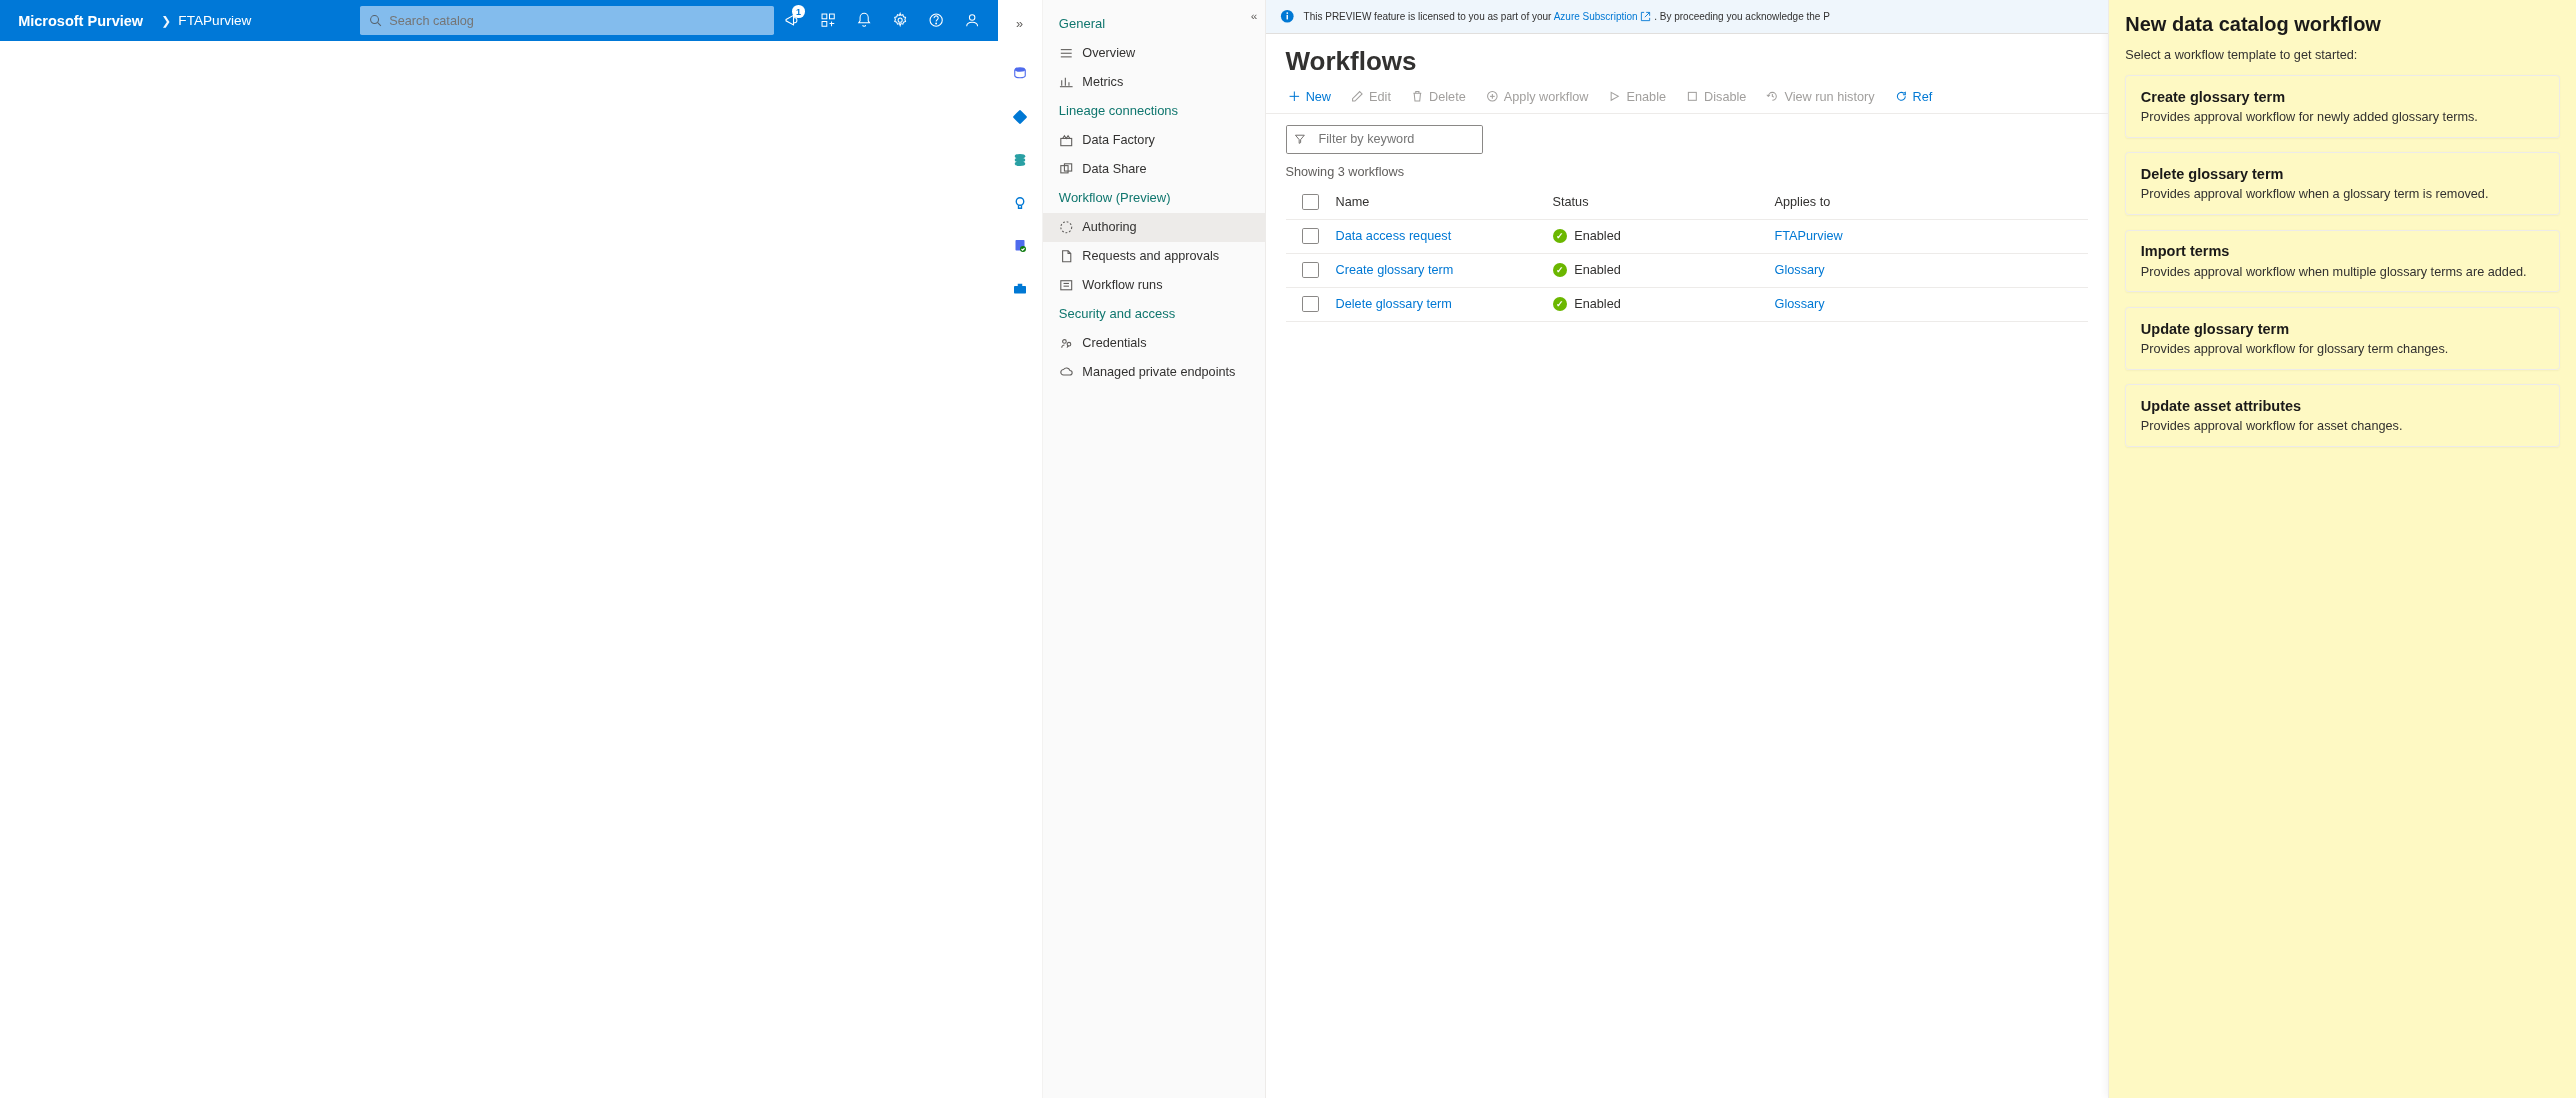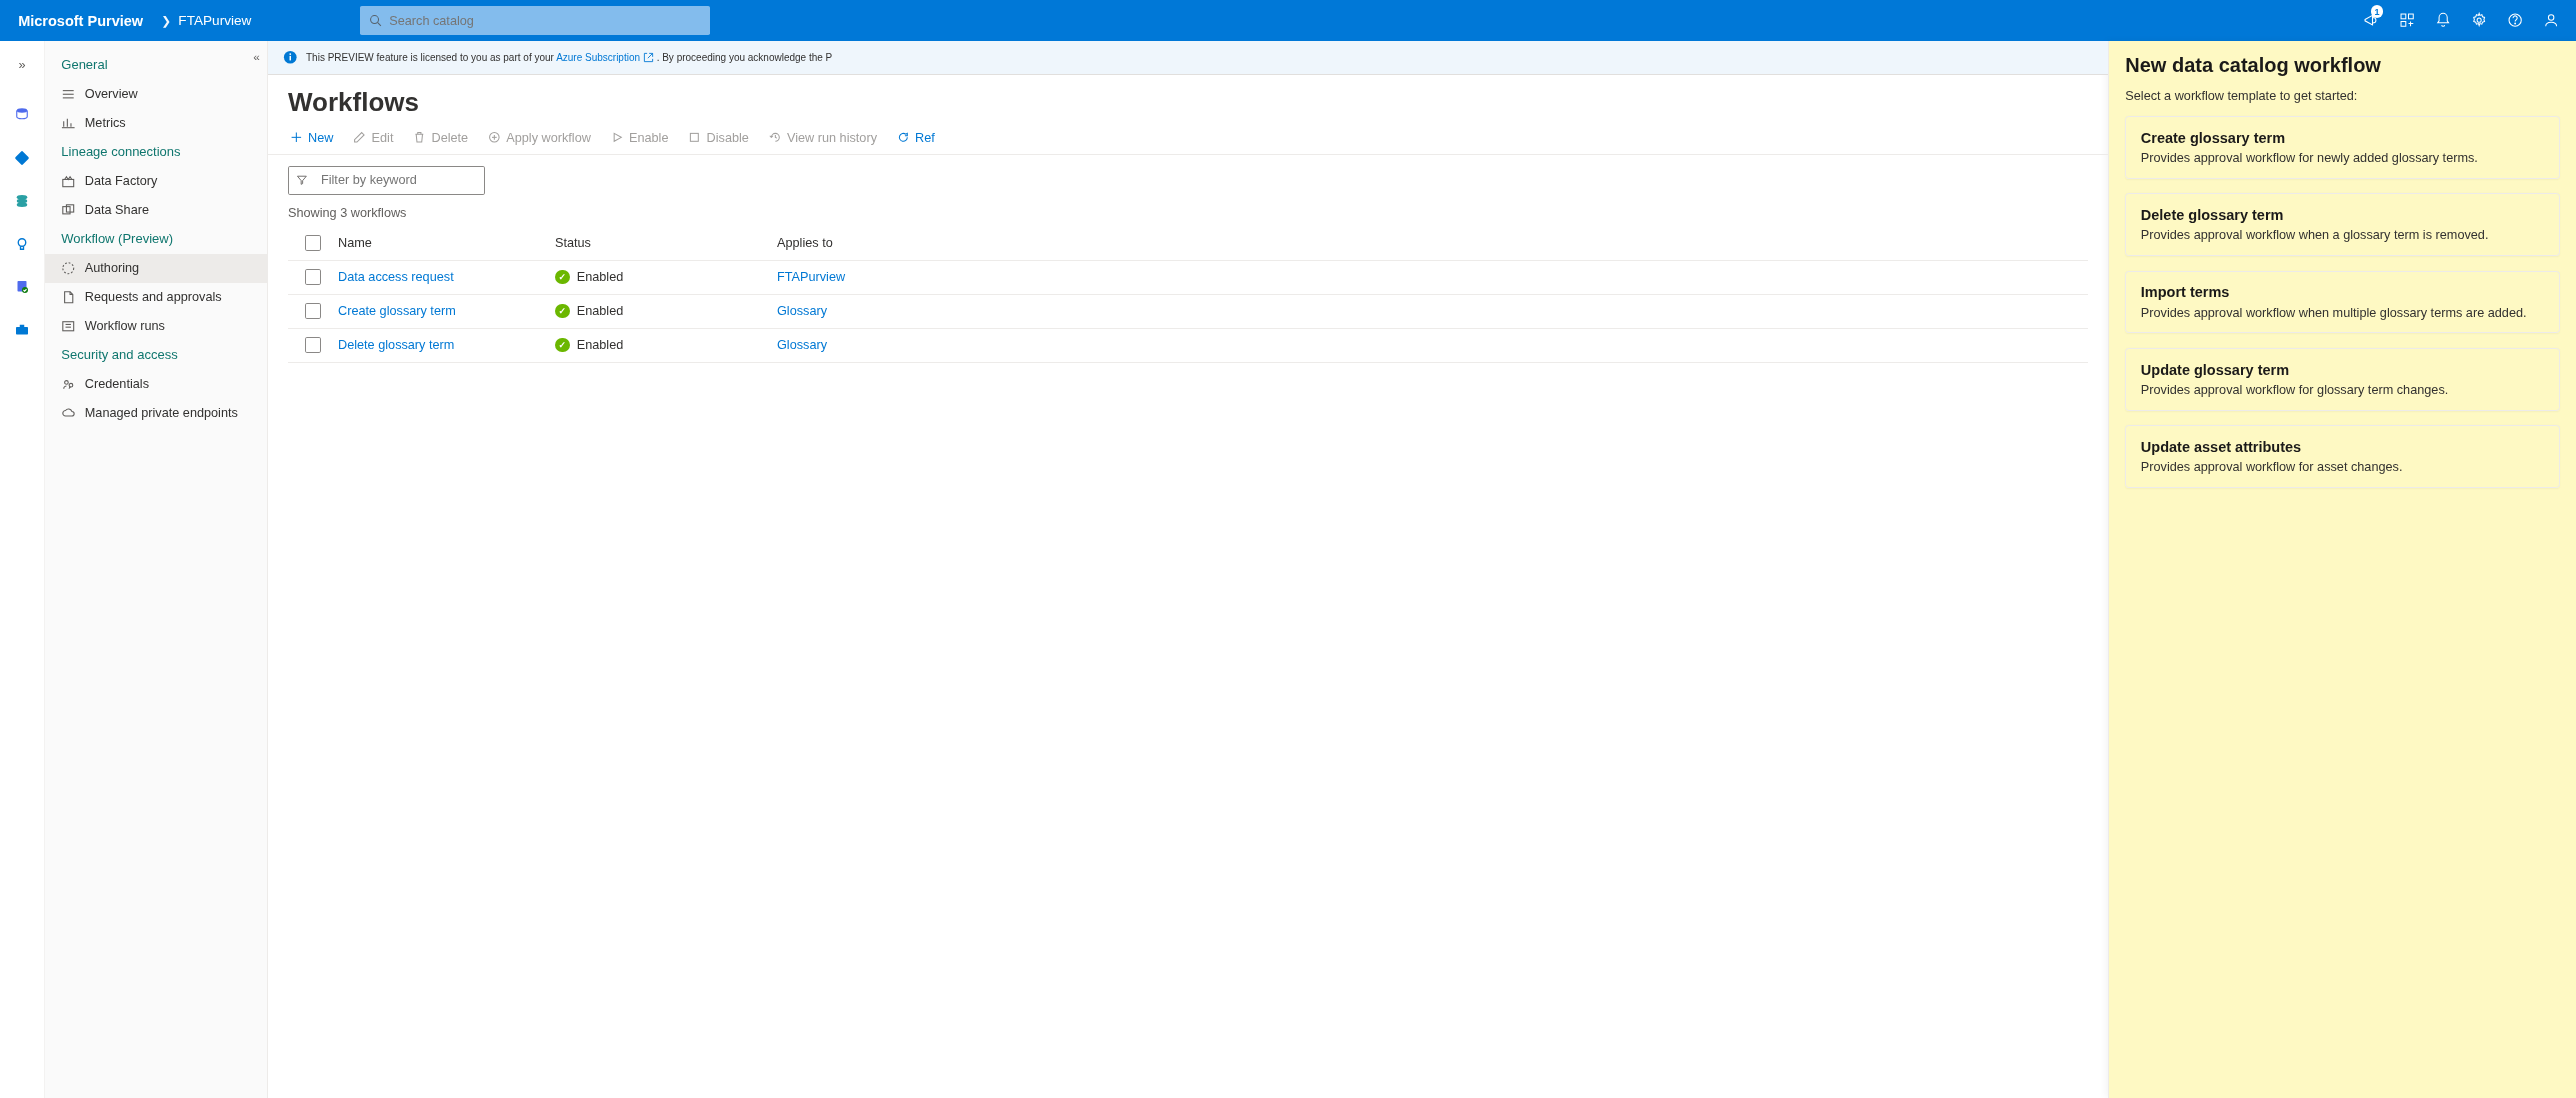--- a/index.html
+++ b/index.html
@@ -1,25 +1,25 @@
 <!DOCTYPE html>
 <html style="font-size:14.5px"><head>
 <meta charset="utf-8">
 <style>
 * { box-sizing: border-box; margin: 0; padding: 0; }
 body { font-family: "Segoe UI", Arial, sans-serif; font-size: 12.7px; color: #323130; background: #fff; overflow: hidden; }
-.root { display: flex; flex-direction: column; height: 100vh; width: 100vw; }
+.root { display: flex; flex-direction: row; height: 100vh; width: 100vw; }
 
 
 .topbar { height: 41px; background: #0078D7; display: flex; align-items: center; color: #fff; padding: 0 7.2px; }
 .brand { font-size: 14.5px; font-weight: 600; padding: 0 11px; }
 .chevron-r { margin: 0 7.2px; font-size: 11.8px; opacity: .95; }
 .crumb { font-size: 13.6px; }
 .search-wrap { margin-left: 109px; }
-.search { width: 350px; height: 29px; background: #83bced; border-radius: 1.8px; display: flex; align-items: center; padding: 0 9px; color: #0a0a0a; }
+.search { width: 414px; height: 29px; background: #83bced; border-radius: 1.8px; display: flex; align-items: center; padding: 0 9px; color: #0a0a0a; }
 .search input { flex: 1; background: transparent; border: none; outline: none; font-size: 12.7px; color: #3e3e3e; }
 .search .sicon { margin-right: 7.2px; opacity: .8; }
 .top-actions { margin-left: auto; display: flex; align-items: center; }
 .top-actions .ticon { width: 36px; height: 36px; display: flex; align-items: center; justify-content: center; color: #fff; position: relative; cursor: pointer; }
 .badge { position: absolute; top: 2.7px; right: 5.4px; background: #fff; color: #0078D7; border-radius: 50%; width: 12.7px; height: 12.7px; font-size: 9px; font-weight: 600; display: flex; align-items: center; justify-content: center; }
 
 
 .body { flex: 1; display: flex; min-height: 0; }
 
 

